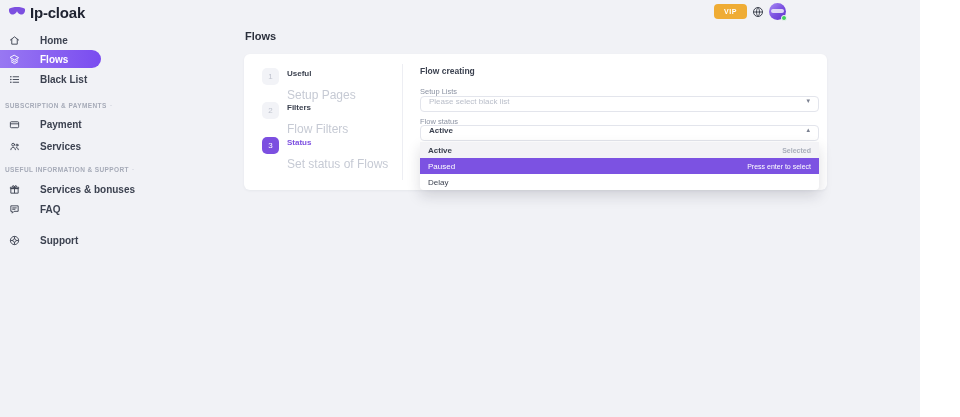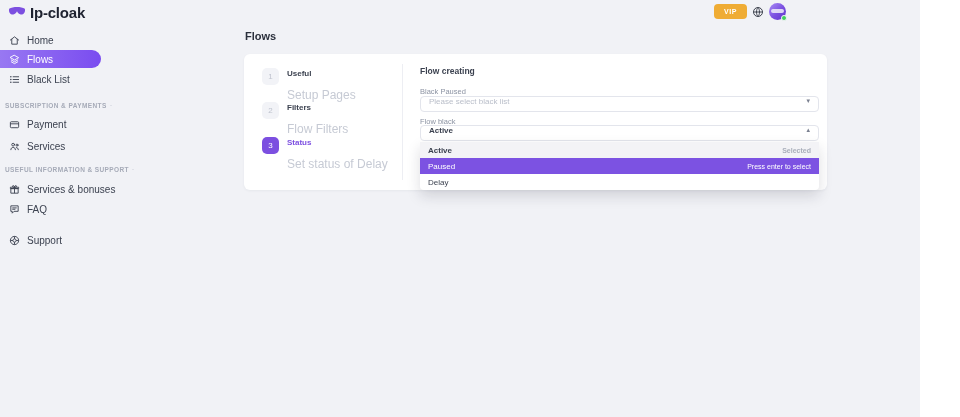--- a/index.html
+++ b/index.html
@@ -20,22 +20,22 @@
   .globe { width: 12px; height: 12px; color: #3f4450; cursor: pointer; display: flex; }
   .globe svg { width: 100%; height: 100%; }
   .avatar { position: relative; width: 17px; height: 17px; border-radius: 50%; cursor: pointer;
             background: linear-gradient(135deg, #a98ef5 0%, #7a4fe0 55%, #5f35c8 100%); }
   .avatar::before { content: ""; position: absolute; left: 2px; right: 2px; top: 6px; height: 4px;
                     background: rgba(238,238,248,0.85); border-radius: 2px; }
   .online-dot { position: absolute; right: -1px; bottom: -1px; width: 6px; height: 6px; border-radius: 50%;
                 background: #3ecf5a; border: 1px solid #f1f2f6; }
 
   
-  .nav-item { position: absolute; left: 0; height: 18px; display: flex; align-items: center; gap: 7px;
-              padding-left: 9px; font-size: 10px; color: #3c4250; cursor: pointer; white-space: nowrap; }
+  .nav-item { position: absolute; left: 0; height: 18px; display: flex; align-items: center; gap: 20px;
+              padding-left: 9px; font-size: 10px; color: #3c4250; cursor: pointer; white-space: nowrap; font-weight: bold; }
   .nav-icon { width: 11px; height: 11px; display: flex; color: #3c4250; flex: none; }
   .nav-icon svg { width: 100%; height: 100%; }
   .nav-item.active { width: 101px; border-radius: 0 10px 10px 0; color: #fff;
                      background: linear-gradient(90deg, #9878f2, #7a4cf0); }
   .nav-item.active .nav-icon { color: #fff; }
   .nav-section { position: absolute; left: 5px; width: 96px; display: flex; align-items: center; gap: 3px;
                  font-size: 6.5px; font-weight: bold; color: #a6abb8; letter-spacing: 0.4px;
                  text-transform: uppercase; white-space: nowrap; }
   .nav-section::after { content: ""; flex: 1; height: 1px; background: #dfe1e8; min-width: 2px; }
 
@@ -207,35 +207,35 @@
       <div class="step-texts">
         <div class="step-title">Filters</div>
         <div class="step-sub">Flow Filters</div>
       </div>
     </div>
 
     <div class="step active" style="top:83px">
       <div class="step-num">3</div>
       <div class="step-texts">
         <div class="step-title">Status</div>
-        <div class="step-sub">Set status of Delay</div>
+        <div class="step-sub">Set status of Flows</div>
       </div>
     </div>
 
     <div class="v-divider"></div>
 
     <div class="form-title">Flow creating</div>
 
-    <div class="field-label" style="top:33px">Black Paused</div>
+    <div class="field-label" style="top:33px">Setup Lists</div>
     <div class="select" style="top:42px">
       <span class="placeholder">Please select black list</span>
       <span class="caret">▾</span>
     </div>
 
-    <div class="field-label" style="top:63px">Flow black</div>
+    <div class="field-label" style="top:63px">Flow status</div>
     <div class="select" style="top:71px">
       <span class="value">Active</span>
       <span class="caret">▴</span>
     </div>
 
     <div class="dropdown">
       <div class="option selected">
         <span>Active</span>
         <span class="hint">Selected</span>
       </div>

